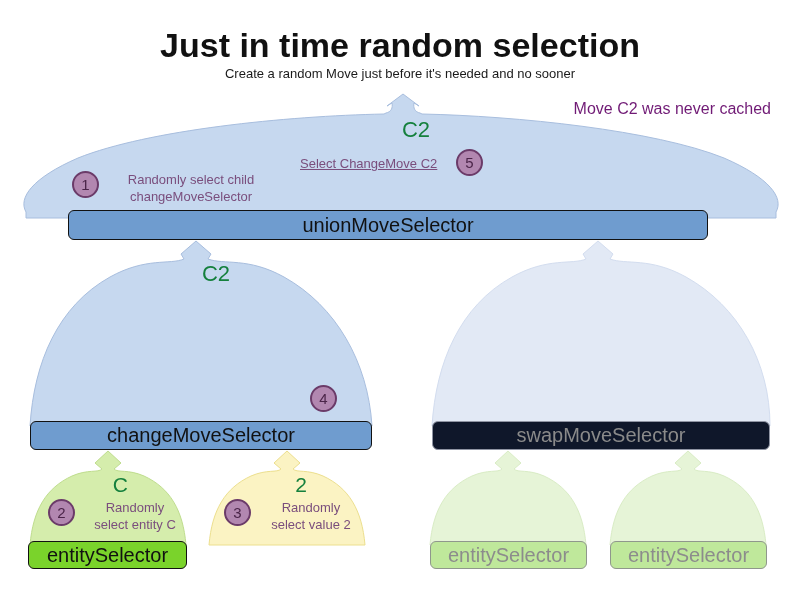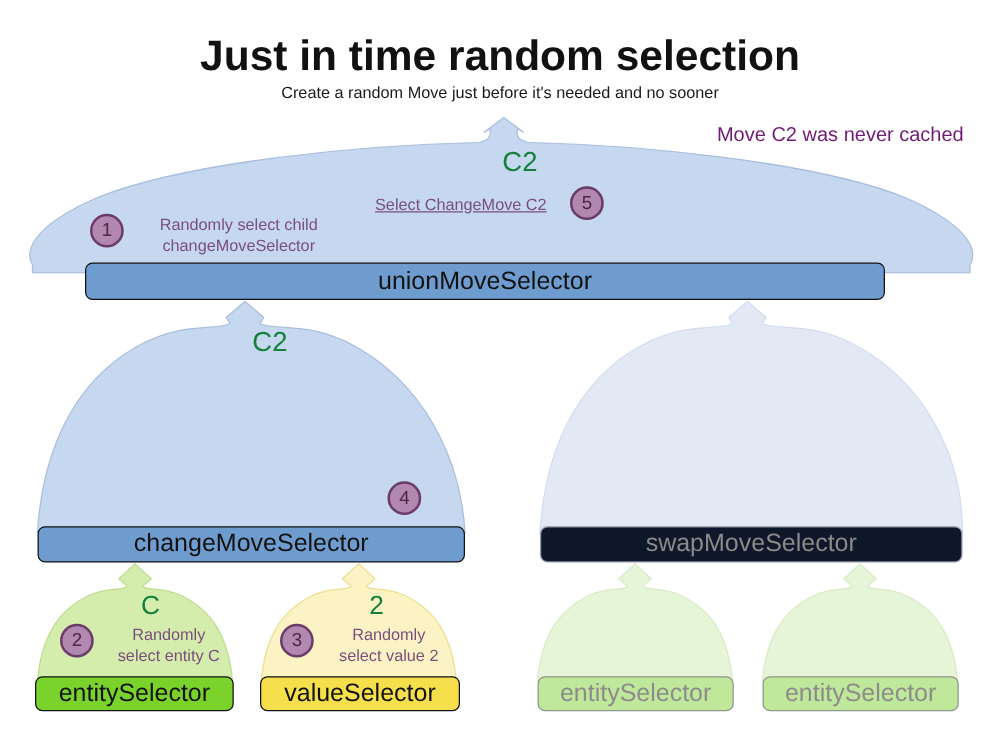--- a/index.html
+++ b/index.html
@@ -95,23 +95,20 @@
 </div>
 <div class="abs step-circle" style="left:224px;top:499px;">3</div>
 <div class="abs annot" style="left:256px;top:499px;width:110px;">
   <span>Randomly</span><br>
   <span>select value 2</span>
 </div>
 
 <div class="abs bar green" style="left:28px;top:541px;width:159px;height:28px;">
   <span>entitySelector</span>
 </div>
-<div class="abs bar yellow" style="left:208px;top:541px;width:160px;height:28px;">
-  <span>valueSelector</span>
-</div>
 <div class="abs bar faded-green" style="left:430px;top:541px;width:157px;height:28px;">
   <span>entitySelector</span>
 </div>
 <div class="abs bar faded-green" style="left:610px;top:541px;width:157px;height:28px;">
   <span>entitySelector</span>
 </div>
 
 </div>
 
 </body></html>

